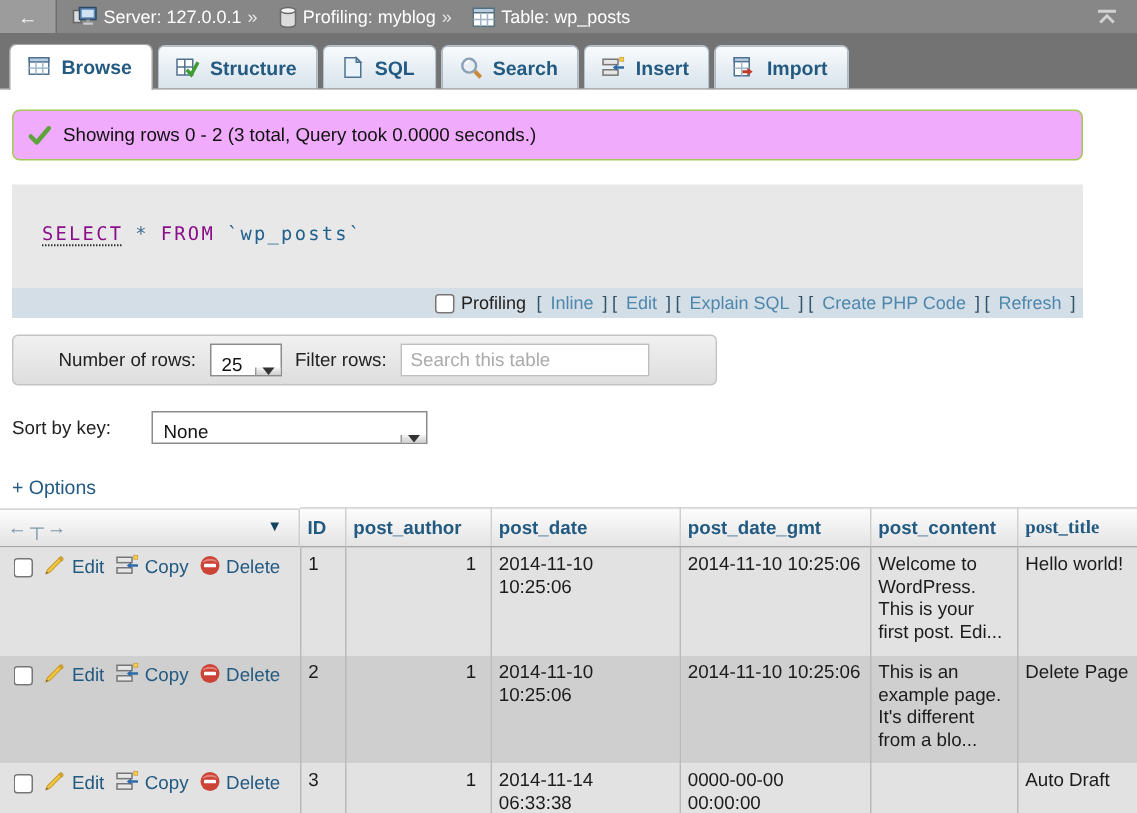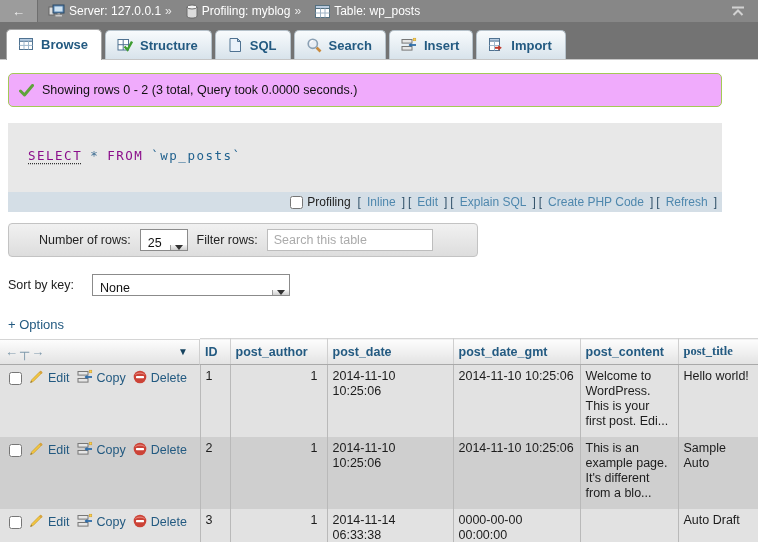--- a/index.html
+++ b/index.html
@@ -49,22 +49,22 @@
               background:linear-gradient(#f1f1f1,#ddd); display:flex; align-items:center; font-size:12.5px; color:#222;
               padding-left:30px; gap:9px; }
   .fselect { display:inline-flex; align-items:flex-end; border:1px solid #8b8b8b; background:#fff; height:22px; cursor:pointer; }
   .fselect .val { padding:3px 8px 0 7px; font-size:12.5px; color:#111; }
   .fselect .sbtn { width:17px; background:linear-gradient(#f5f5f5,#cfcfcf); border-left:1px solid #9a9a9a;
                    display:flex; align-items:center; justify-content:center; }
   .tri-down { width:0; height:0; border-left:4px solid transparent; border-right:4px solid transparent; border-top:5px solid #333; }
   .filter-input { width:166px; height:22px; border:1px solid #bdbdbd; padding:0 6px; font-size:12.5px; color:#333; font-family:Liberation Sans, sans-serif; }
   .filter-input::placeholder { color:#ababab; }
 
-  .sort-row { margin-top:17px; display:flex; align-items:center; gap:18px; font-size:12.5px; color:#222; }
-  .sort-select { width:198px; }
+  .sort-row { margin-top:17px; display:flex; align-items:center; gap:6px; font-size:12.5px; color:#222; }
+  .sort-select { width:184px;margin-left:21px; }
   .sort-select .val { flex:1; }
 
   .options-link { display:inline-block; margin:21px 0 6px; color:#235a81; font-size:13px; text-decoration:none; cursor:pointer; }
 
   
   table.grid { width:758px; margin-left:-8px; border-collapse:collapse; table-layout:fixed; font-size:12.5px; }
   .grid th { background:linear-gradient(#fdfdfd,#e3e3e3); border-top:1px solid #d5d5d5; border-bottom:1px solid #a9a9a9;
              border-right:1px solid #cfcfcf; color:#235a81; font-weight:bold; text-align:left;
              padding:5px 5px; height:26px; cursor:pointer; }
   .grid th:last-child { border-right:none;font-family:Liberation Serif, serif; }
@@ -360,21 +360,21 @@
                     </svg></span>
                   <a>Delete</a>
                 </span>
             </div>
           </td>
           <td>2</td>
           <td class="num">1</td>
           <td>2014-11-10 10:25:06</td>
           <td>2014-11-10 10:25:06</td>
           <td>This is an example page. It's different from a blo...</td>
-          <td>Sample Auto</td>
+          <td>Delete Page</td>
         </tr>
         <tr class="odd r-last">
           <td class="actions-td">
             <div class="actions-flex">
               <input type="checkbox" style="">
               <span class="act">
                   <span><svg width="15" height="15" viewBox="0 0 15 15">
                       <path d="M2.3 12.9 L1.6 13.5 L2 12.3 Z" fill="#4a4a4a"></path>
                       <path d="M1.6 13.5 L2.6 10.9 L10.4 3.1 L12 4.7 L4.2 12.5 Z" fill="#f3c63f" stroke="#c79a28" stroke-width="0.7"></path>
                       <path d="M11 2.5 a1.3 1.3 0 0 1 1.8 1.8 l-0.5.5 -1.8-1.8 Z" fill="#e8a33d" stroke="#c79a28" stroke-width="0.7"></path>

